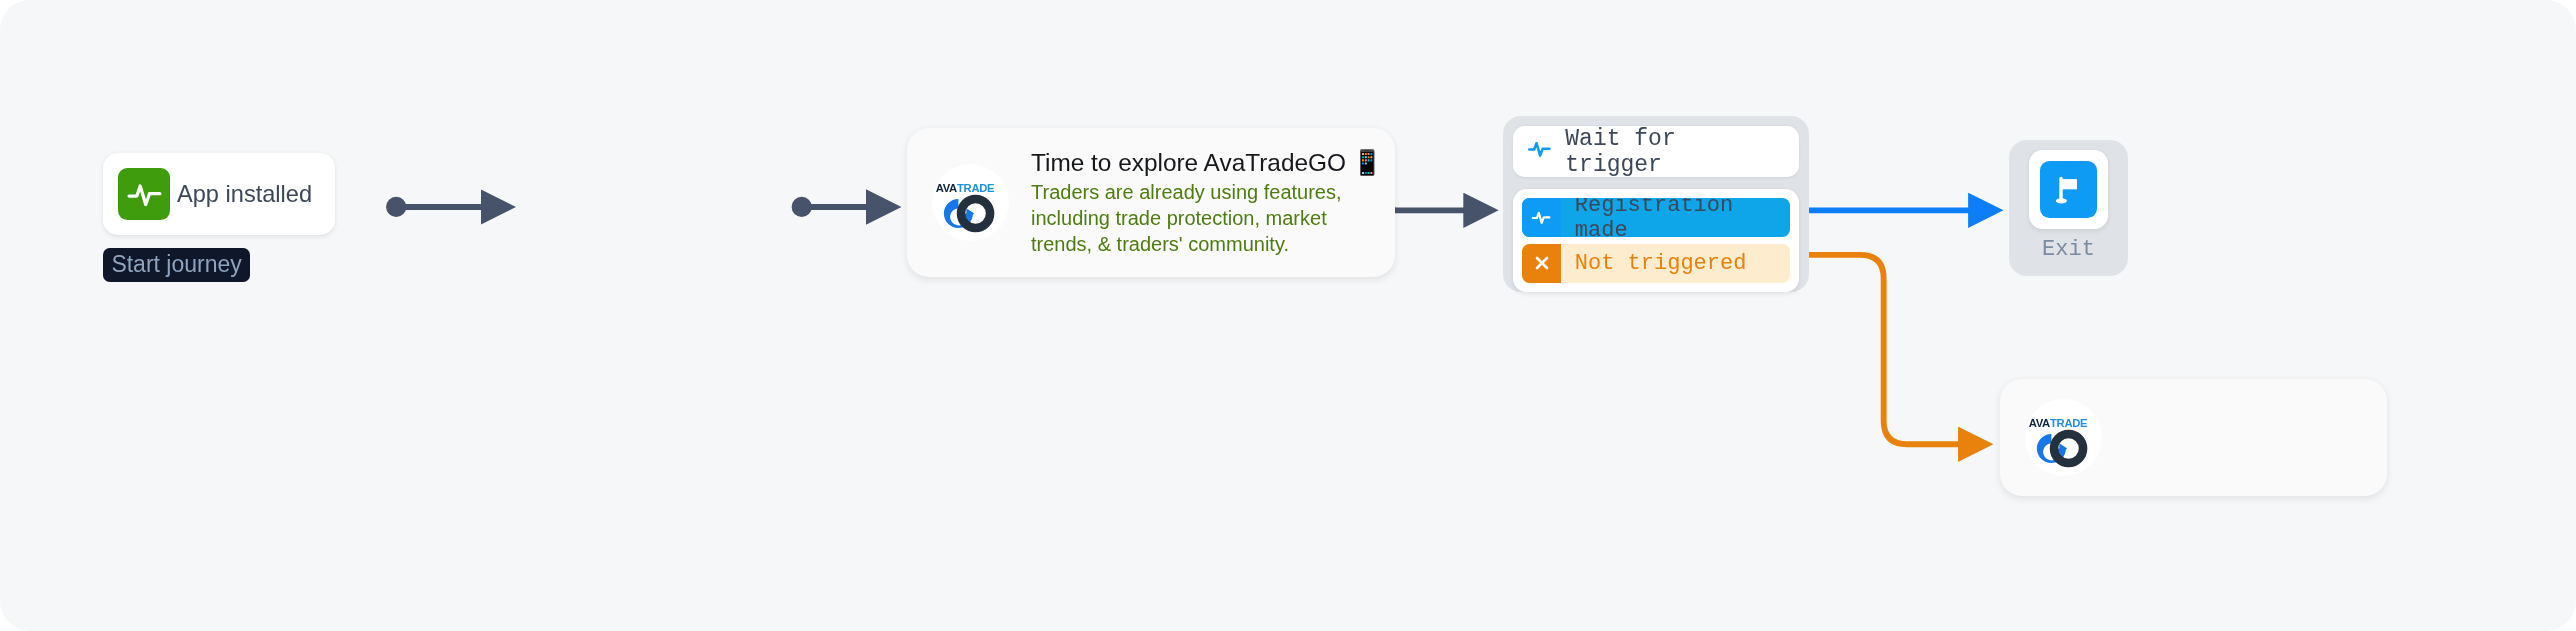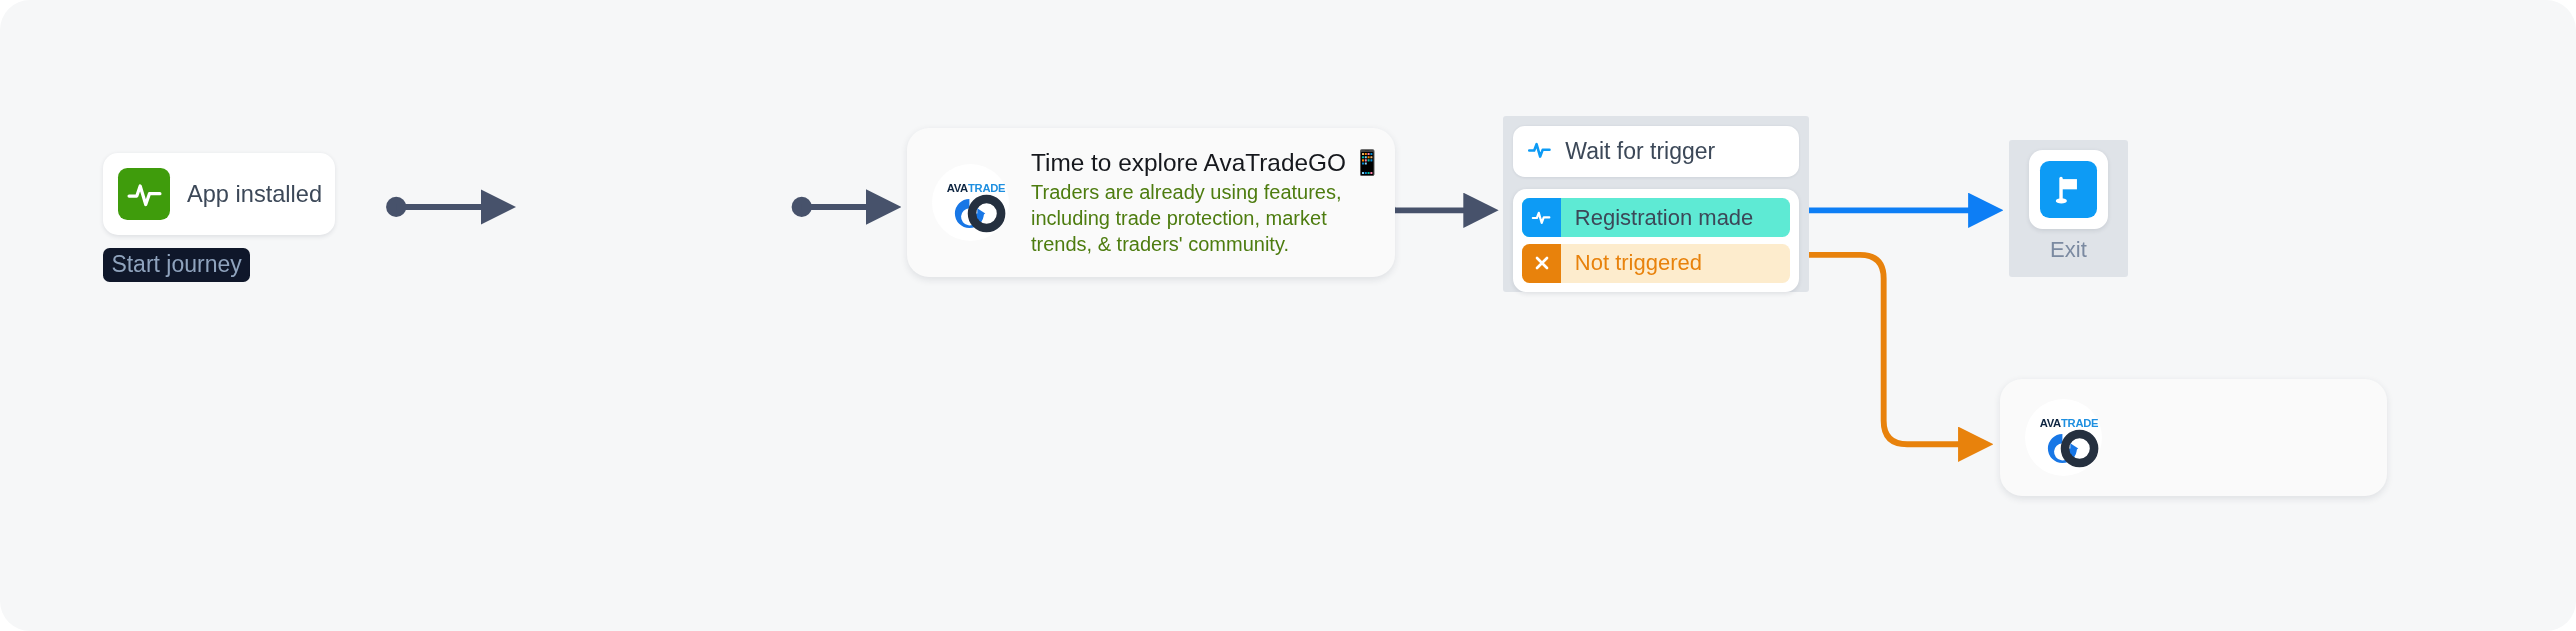--- a/index.html
+++ b/index.html
@@ -30,22 +30,23 @@
     z-index: 1;
   }
 
   
   .node {
     position: absolute;
     z-index: 2;
   }
   .shell {
     background: #dfe3e8;
-    border-radius: 3px;
+    border-radius: 18px;
     padding: 10px 10px 0 10px;
+    font-family: Liberation Mono, monospace;
   }
   .card {
     background: #ffffff;
     border-radius: 15px;
     display: flex;
     align-items: center;
     box-shadow: 0 1.7px 4.2px rgba(30,40,60,.10);
   }
   .meta {
     font-size: 22px;
@@ -66,21 +67,21 @@
     color: #3c4858;
     white-space: nowrap;
   }
 
   
   #node-start { left: 103px; top: 153px; }
   #node-start .card {
     width: 202px;
     height: 82px;
     padding: 0 15px;
-    gap: 17px;
+    gap: 7px;
   }
   #node-start .ico { width: 52px; height: 52px; background: #3f9c0c; }
   .start-chip {
     margin-top: 13px;
     display: inline-block;
     background: #0f172a;
     border-radius: 6.7px;
     padding: 3.4px 8.4px;
     font-size: 23px;
     color: #8fa3bd;
@@ -125,21 +126,21 @@
 
   
   .logo {
     flex: 0 0 auto;
     width: 77px;
     height: 77px;
     border-radius: 50%;
     background: #ffffff;
     display: flex;
     align-items: center;
-    justify-content: flex-end;
+    justify-content: flex-start;
   }
   .logo svg { display: block; }
 
   
   #node-trigger { left: 1503px; top: 116px; }
   #node-trigger .shell { width: 286px; padding: 10px 10px 0 10px; }
   .trig-head {
     background: #fff;
     border-radius: 11.8px;
     height: 51px;
@@ -171,21 +172,21 @@
     height: 39px;
     display: flex;
     align-items: center;
     justify-content: center;
   }
   .branch .btxt {
     flex: 1 1 auto;
     font-size: 22px;
     padding-left: 13.5px;
   }
-  .branch-ok  { background: #5eead4; }
+  .branch-ok  { background: #0ea5e9; }
   .branch-ok .bico { background: #0d9bf5; }
   .branch-ok .btxt { color: #3c4858; }
   .branch-no  { background: #fdeccd; }
   .branch-no .bico { background: #e8820c; }
   .branch-no .btxt { color: #e8820c; }
 
   
   #node-exit { left: 2009px; top: 140px; }
   #node-exit .shell {
     width: 99px;

